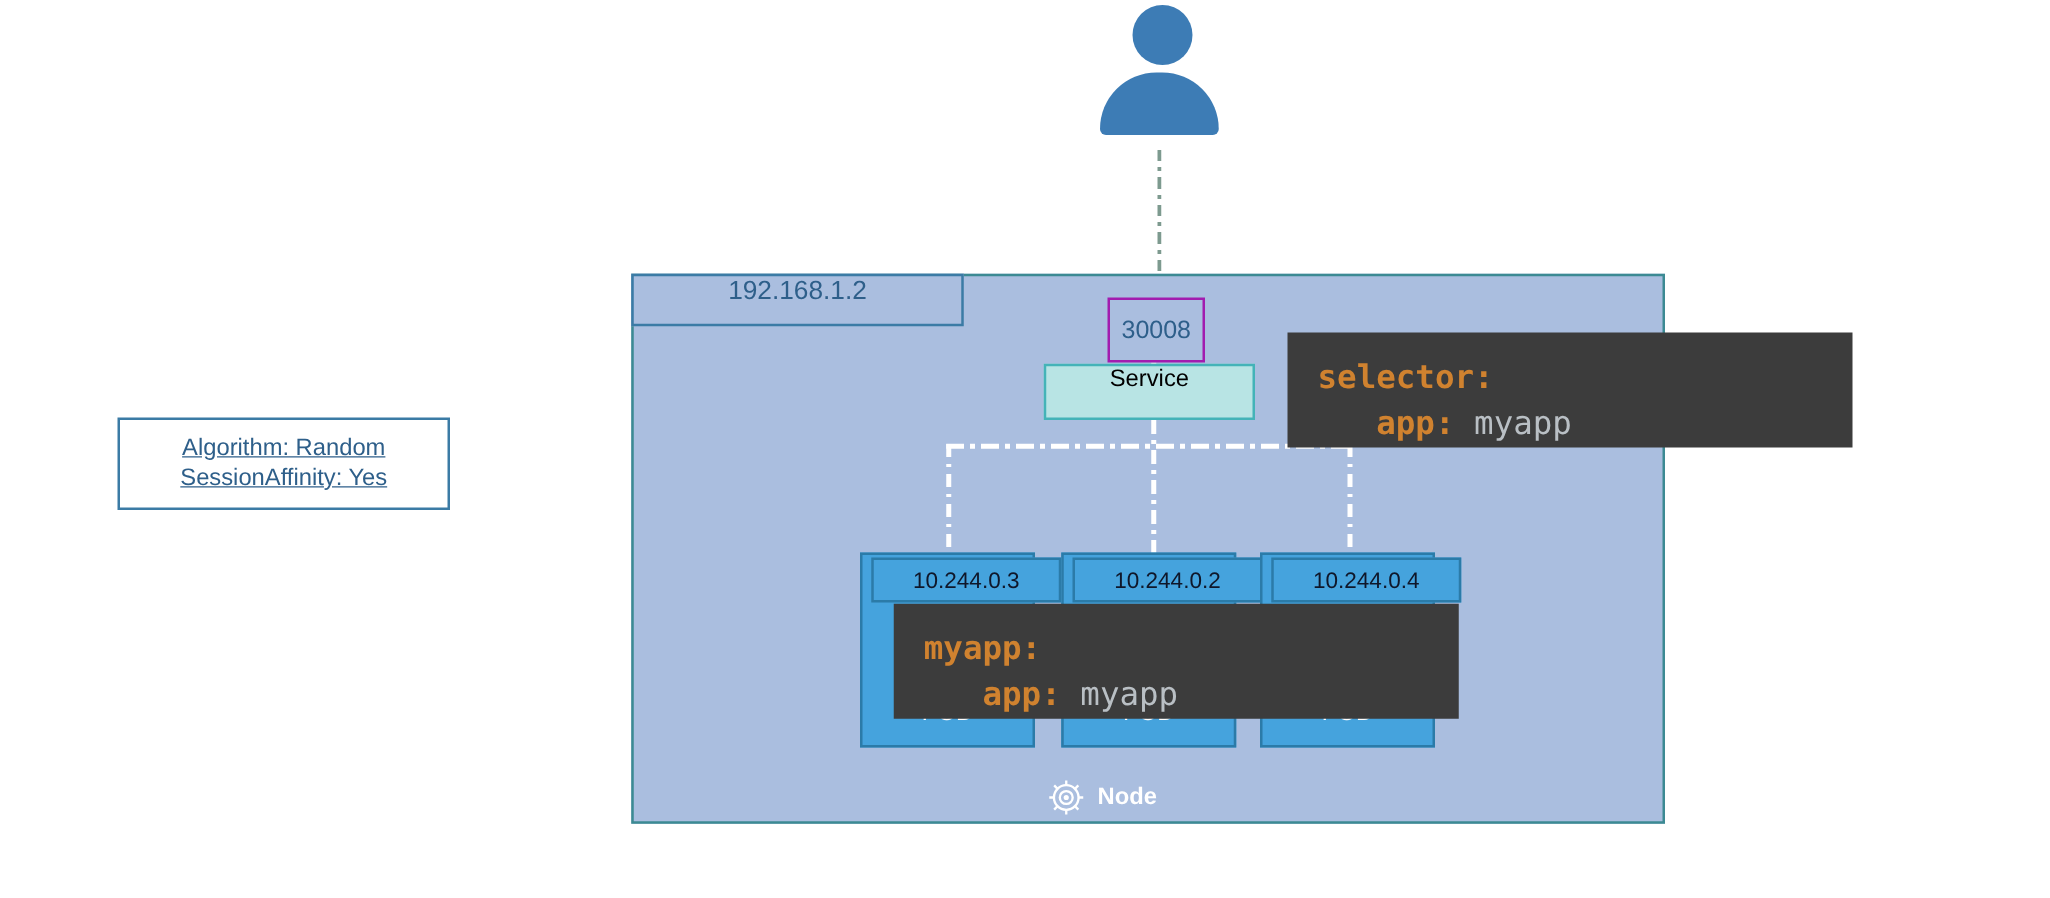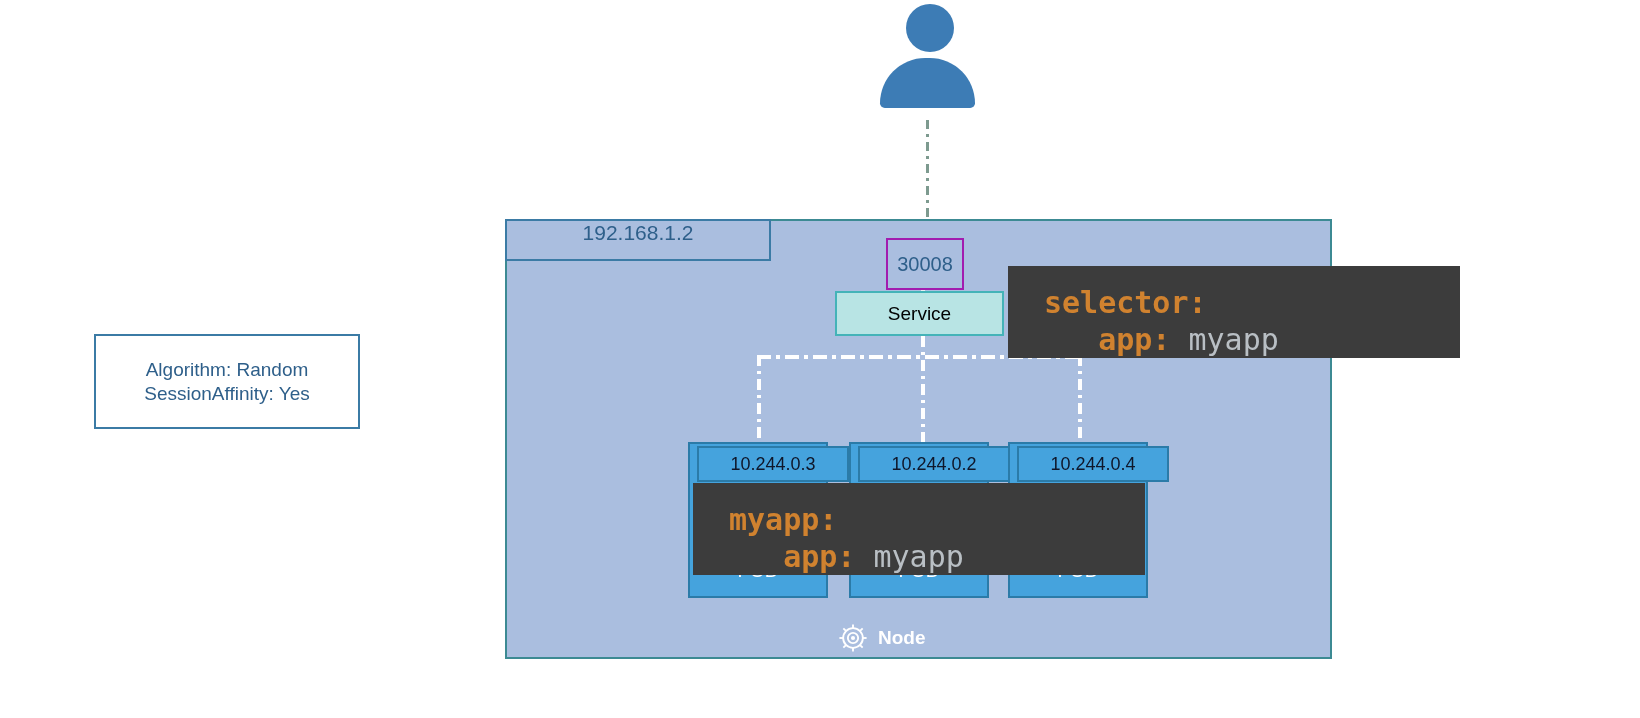--- a/index.html
+++ b/index.html
@@ -88,21 +88,21 @@
     position:absolute; left:886px; top:219px; width:78px; height:52px;
     background:#aabedf; border:2px solid #a21caf;
     display:flex; align-items:center; justify-content:center;
     color:#2e5f8a; font-size:20px;margin-top:19px;
   }
 
   
   .service {
     position:absolute; left:835px; top:291px; width:169px; height:45px;
     background:#b8e4e4; border:2px solid #44b3b8;
-    display:flex; align-items:center; justify-content:center;
+    display:flex; justify-content:center;
     color:#000000; font-size:19px;
   }
 
   
   .pod {
     position:absolute; top:442px; width:140px; height:156px;
     background:#45a3dd; border:2px solid #2b7ba8;
   }
   .pod.p1 { left:688px; }
   .pod.p2 { left:849px; }
@@ -115,34 +115,34 @@
   }
   .pod-name {
     position:absolute; left:0; bottom:14px; width:100%;
     text-align:center; color:#ffffff; font-size:19px;
   }
 
   
   .code {
     position:absolute; background:#3c3c3c;
     font-family:"DejaVu Sans Mono", monospace;
-    font-size:30px; line-height:37px; color:#b9bfc4;
-    padding:18px 36px; white-space:pre;
+    font-size:26px; line-height:37px; color:#b9bfc4;
+    padding:18px 24px; white-space:pre;margin-left:22px;
   }
   .code .k { color:#d0822f; font-weight:bold; }
   .code-selector { left:1008px; top:266px; width:452px; height:92px; }
   .code-labels   { left:693px;  top:483px; width:452px; height:92px; }
 
   
   .algo {
-    position:absolute; left:94px; top:334px; width:266px; height:95px;
+    position:absolute; left:94px; top:334px; width:266px; height:74px;
     background:#ffffff; border:2px solid #3b7ba5;
     display:flex; flex-direction:column; align-items:center;
     justify-content:center; gap:2px;
-    color:#2e5f8a; font-size:19px;
+    color:#2e5f8a; font-size:19px;text-decoration:underline;
   }
 </style>
 </head>
 <body>
 
 <div id="stage">
 
   <div class="actor">
     <div class="head"></div>
     <div class="body"></div>

